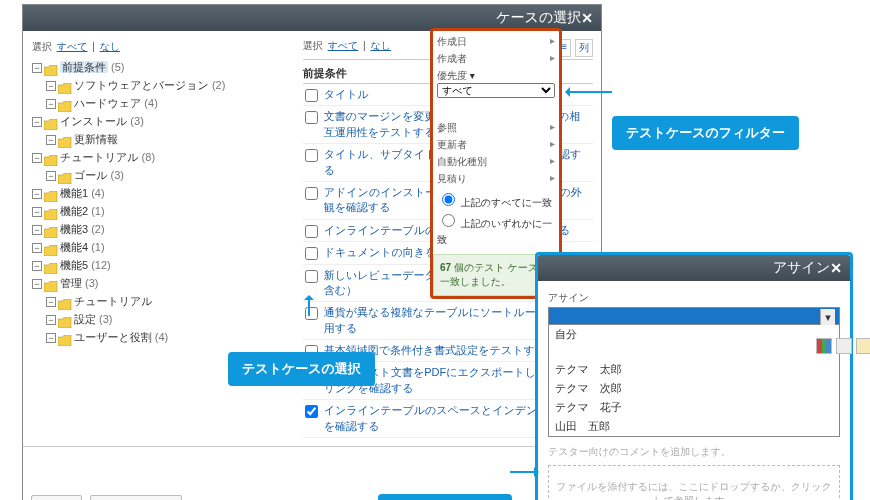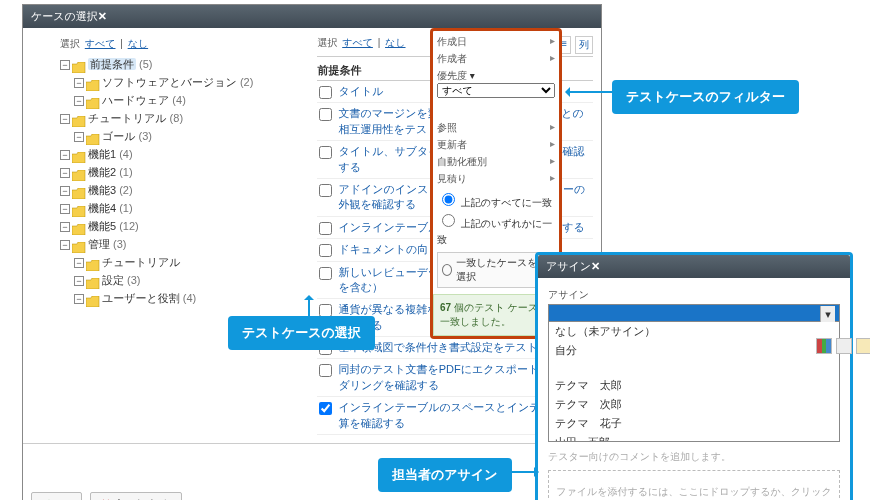--- a/index.html
+++ b/index.html
@@ -1,26 +1,26 @@
 <!DOCTYPE html>
 <html><head>
 <meta charset="utf-8">
 <style>
   * { box-sizing: border-box; }
   body { margin:0; font-family: "Meiryo", Arial, sans-serif; font-size:11px; background:#fff; color:#333; position:relative; width:870px; height:500px; overflow:hidden;}
   a { color:#1a5fab; text-decoration:none; }
 
   
   .dlg { position:absolute; top:4px; left:22px; width:580px; border:1px solid #888; background:#fff; }
-  .dlg-title { background:linear-gradient(#5a6670,#3f4a54); color:#fff; padding:4px 8px; font-size:11px; display:flex; justify-content:flex-start; align-items:center;}
+  .dlg-title { background:linear-gradient(#5a6670,#3f4a54); color:#fff; padding:4px 8px; font-size:14px; display:flex; justify-content:flex-end; align-items:center;}
   .dlg-title .x { cursor:pointer; font-weight:bold;}
   .dlg-body { padding:8px; }
   .selbar { font-size:10px; margin-bottom:4px; color:#555;}
   .selbar a { text-decoration:underline; margin:0 2px;}
-  .two-col { display:flex; gap:4px;margin-left:28px; }
+  .two-col { display:flex; gap:4px; }
   .tree { width:48%; border:1px solid transparent; max-height:350px; overflow:hidden;}
   .tree ul { list-style:none; margin:0; padding-left:14px;}
   .tree > ul { padding-left:0;}
   .tree li { white-space:nowrap; line-height:18px;}
   .tg { display:inline-block; width:10px; height:10px; border:1px solid #888; text-align:center; line-height:8px; font-size:9px; margin-right:2px; color:#555; cursor:pointer;}
   .fld { display:inline-block; width:14px; height:11px; vertical-align:middle; margin-right:2px;}
   .fld svg { width:14px; height:11px;}
   .active-node > .lbl { background:#d7e8f7; border-radius:2px; padding:0 2px;}
   .cnt { color:#777;}
 
@@ -64,21 +64,21 @@
   .assign .sel-wrap { position:relative; margin-top:2px;}
   .assign .sel-display { border:1px solid #888; background:#1a74c7; height:18px; width:100%; position:relative;}
   .assign .sel-display::after { content:"▾"; position:absolute; right:4px; top:1px; color:#333; background:#eee; width:14px; text-align:center; border-left:1px solid #aaa; height:16px; line-height:16px;}
   .assign .opts { border:1px solid #888; border-top:none; background:#fff; max-height:120px; overflow:hidden;}
   .assign .opts div { padding:2px 6px; font-size:11px;}
   .assign .hint { color:#aaa; font-size:10px; margin-top:8px;}
   .assign .drop { border:1px dashed #bbb; color:#aaa; text-align:center; font-size:10px; padding:14px 6px; margin-top:6px;}
   .view-icons { position:absolute; right:6px; top:108px; display:flex; gap:4px;}
 
   
-  .callout { position:absolute; background:#1098dc; color:#fff; font-weight:bold; font-size:13px; padding:8px 14px; border-radius:4px; white-space:nowrap;}
+  .callout { position:absolute; background:#1098dc; color:#fff; font-weight:bold; font-size:13px; padding:8px 14px; border-radius:4px; white-space:nowrap;margin-top:36px;}
   .arrow { position:absolute; height:2px; background:#1098dc;}
   .arrow::before { content:""; position:absolute; left:-8px; top:-4px; border:5px solid transparent; border-right-color:#1098dc;}
   .arrow.r::before { left:auto; right:-8px; border-right-color:transparent; border-left-color:#1098dc;}
   .arrow.up { width:2px;}
   .arrow.up::before { left:-4px; top:-8px; border:5px solid transparent; border-bottom-color:#1098dc;}
 </style>
 </head>
 <body>
 
 <div class="dlg">
@@ -98,20 +98,27 @@
         <ul id="tree-root">
             <li class="active-node"><span class="tg">−</span><span class="fld"><svg viewBox="0 0 14 11">
                   <path fill="#f6cf4a" stroke="#b38b00" stroke-width="0.5" d="M0 2h5l1-2h7v11H0z"></path>
                 </svg></span><span class="lbl">前提条件</span> <span class="cnt">(5)</span><ul>
                 <li><span class="tg">−</span><span class="fld"><svg viewBox="0 0 14 11">
                       <path fill="#f6cf4a" stroke="#b38b00" stroke-width="0.5" d="M0 2h5l1-2h7v11H0z"></path>
                     </svg></span><span class="lbl">ソフトウェアとバージョン</span> <span class="cnt">(2)</span></li>
                 <li><span class="tg">−</span><span class="fld"><svg viewBox="0 0 14 11">
                       <path fill="#f6cf4a" stroke="#b38b00" stroke-width="0.5" d="M0 2h5l1-2h7v11H0z"></path>
                     </svg></span><span class="lbl">ハードウェア</span> <span class="cnt">(4)</span></li>
+              </ul></li>
+            <li><span class="tg">−</span><span class="fld"><svg viewBox="0 0 14 11">
+                  <path fill="#f6cf4a" stroke="#b38b00" stroke-width="0.5" d="M0 2h5l1-2h7v11H0z"></path>
+                </svg></span><span class="lbl">インストール</span> <span class="cnt">(3)</span><ul>
+                <li><span class="tg">−</span><span class="fld"><svg viewBox="0 0 14 11">
+                      <path fill="#f6cf4a" stroke="#b38b00" stroke-width="0.5" d="M0 2h5l1-2h7v11H0z"></path>
+                    </svg></span><span class="lbl">更新情報</span></li>
               </ul></li>
             <li><span class="tg">−</span><span class="fld"><svg viewBox="0 0 14 11">
                   <path fill="#f6cf4a" stroke="#b38b00" stroke-width="0.5" d="M0 2h5l1-2h7v11H0z"></path>
                 </svg></span><span class="lbl">チュートリアル</span> <span class="cnt">(8)</span><ul>
                 <li><span class="tg">−</span><span class="fld"><svg viewBox="0 0 14 11">
                       <path fill="#f6cf4a" stroke="#b38b00" stroke-width="0.5" d="M0 2h5l1-2h7v11H0z"></path>
                     </svg></span><span class="lbl">ゴール</span> <span class="cnt">(3)</span></li>
               </ul></li>
             <li><span class="tg">−</span><span class="fld"><svg viewBox="0 0 14 11">
                   <path fill="#f6cf4a" stroke="#b38b00" stroke-width="0.5" d="M0 2h5l1-2h7v11H0z"></path>
@@ -223,37 +230,33 @@
   </div>
   <div style="height:20px;"></div>
   <div class="fr"><label class="dd">参照</label></div>
   <div class="fr"><label class="dd">更新者</label></div>
   <div class="fr"><label class="dd">自動化種別</label></div>
   <div class="fr"><label class="dd">見積り</label></div>
   <div class="radios">
     <label><input type="radio" name="m" checked="" style=""> <span>上記のすべてに一致</span></label>
     <label><input type="radio" name="m" style=""> <span>上記のいずれかに一致</span></label>
   </div>
-  <div class="match-btn">
-    <span>一致したケースを選択</span>
-  </div>
   <div class="result"><b>67</b> 個のテスト ケースが一致しました。</div>
 </div>
 
 <div class="assign">
   <div class="dlg-title">
     <span>アサイン</span>
     <span class="x">✕</span>
   </div>
   <div class="assign-body">
     <label class="sm">アサイン</label>
     <div class="sel-wrap">
       <div class="sel-display"></div>
       <div class="opts" id="assign-opts">
-          <div>なし（未アサイン）</div>
           <div>自分</div>
           <div>&nbsp;</div>
           <div>テクマ　太郎</div>
           <div>テクマ　次郎</div>
           <div>テクマ　花子</div>
           <div>山田　五郎</div>
         </div>
     </div>
     <div class="view-icons" style="position:static;float:right;margin-top:-150px;">
     </div>

